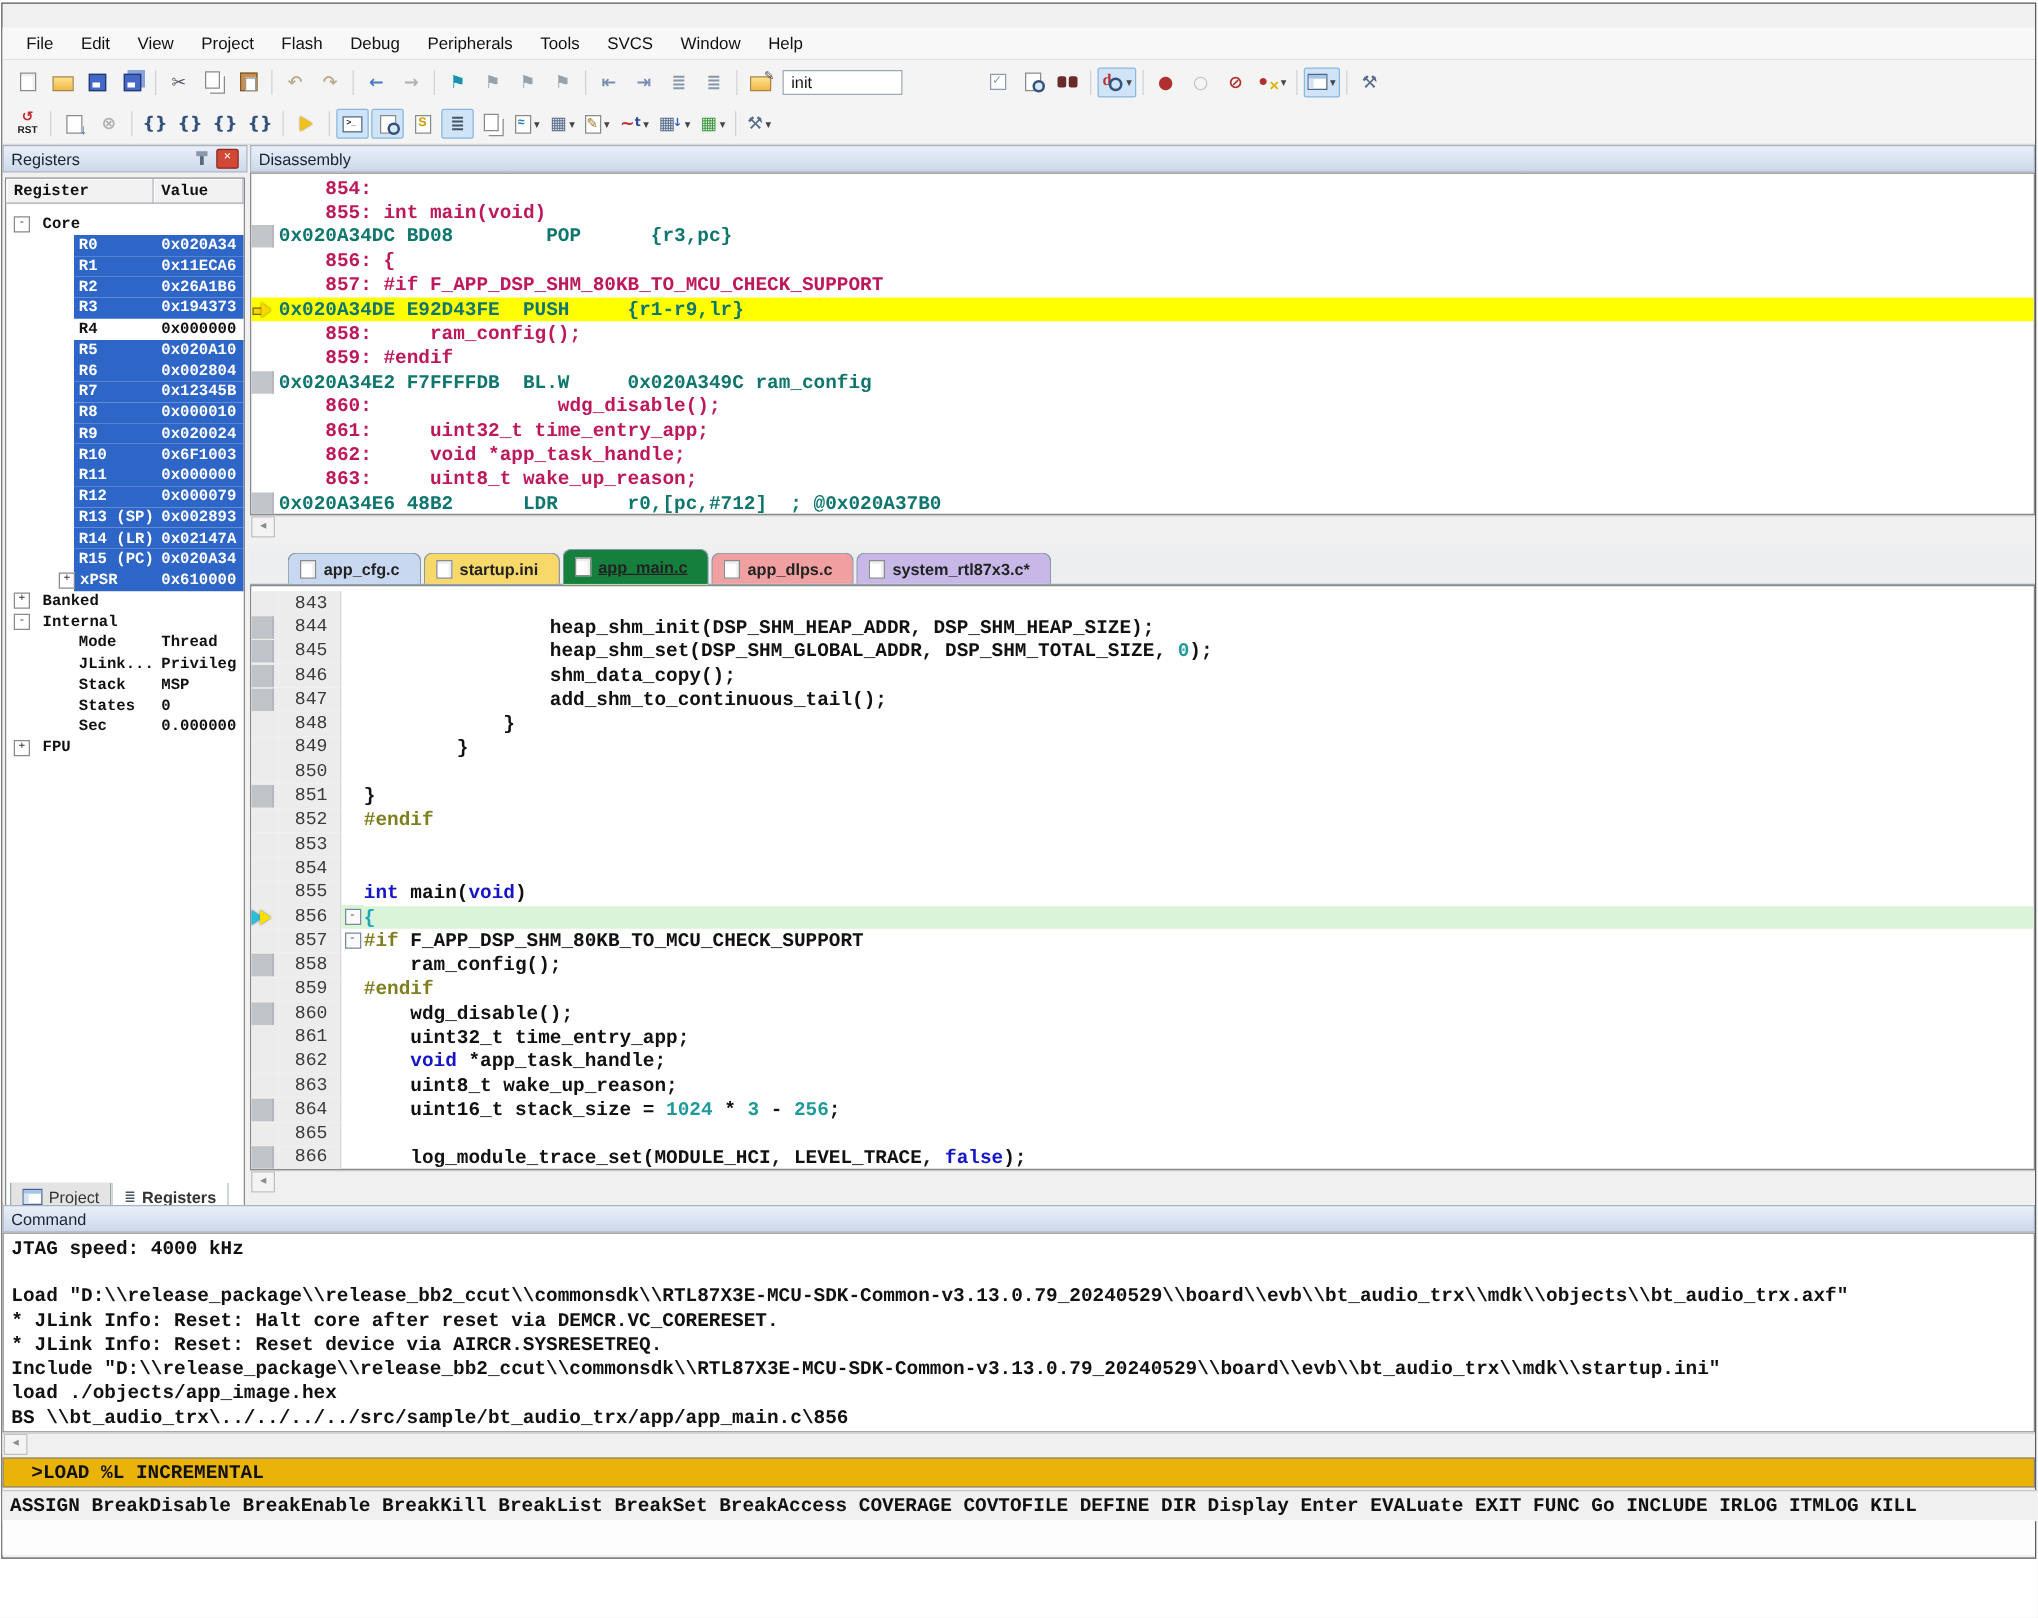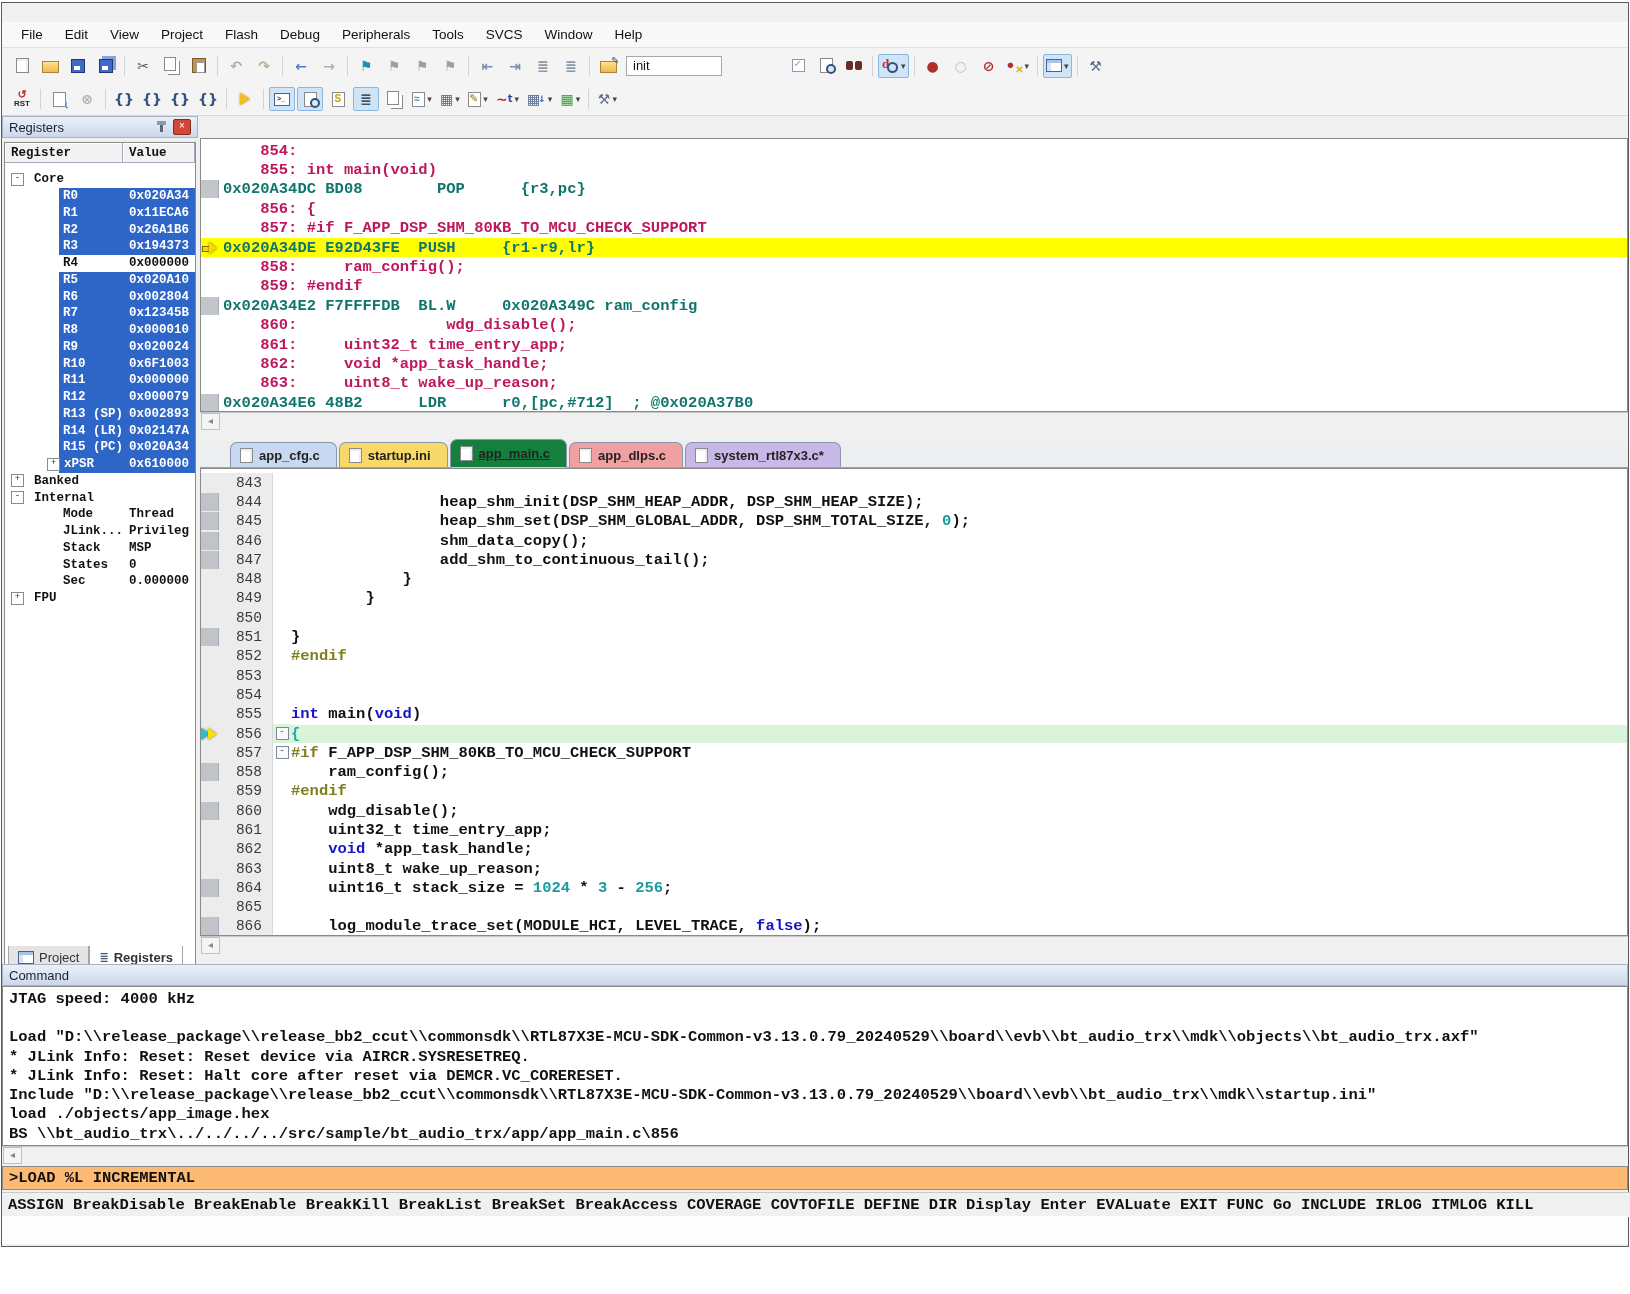--- a/index.html
+++ b/index.html
@@ -144,22 +144,22 @@
   .arr2::before{content:"";position:absolute;left:0;top:1px;width:0;height:0;border-left:9px solid #28c0d8;
                 border-top:6px solid transparent;border-bottom:6px solid transparent;filter:drop-shadow(0 0 1px #446)}
   .arr2::after{content:"";position:absolute;left:7px;top:1px;width:0;height:0;border-left:9px solid #f8e000;
                border-top:6px solid transparent;border-bottom:6px solid transparent;filter:drop-shadow(0 0 1px #776)}
   
   #command-panel{left:2px;top:964px;width:1626px;height:252px;background:#f0f0f0}
   #cmd-out{position:absolute;left:0;top:22px;width:1626px;height:160px;background:#fff;border:1px solid #8a8a8a;
            box-sizing:border-box;overflow:hidden;padding:2px 0 0 6px}
   .cline{height:19.3px;display:flex;align-items:center;white-space:pre;
          font-family:"Liberation Mono",monospace;font-size:15.5px;font-weight:bold}
-  #cmd-input{position:absolute;left:0;top:202px;width:1626px;height:24px;background:#fdba74;border:1px solid #8a8a8a;
-             box-sizing:border-box;display:flex;align-items:center;padding-left:6px;white-space:pre;
+  #cmd-input{position:absolute;left:0;top:202px;width:1626px;height:24px;background:#eab308;border:1px solid #8a8a8a;
+             box-sizing:border-box;display:flex;align-items:center;padding-left:22px;white-space:pre;
              font-family:"Liberation Mono",monospace;font-size:15.5px;font-weight:bold}
   #cmd-hint{position:absolute;left:0;top:228px;width:1626px;height:24px;background:#f0f0f0;border-top:1px solid #c8c8c8;
             display:flex;align-items:center;padding-left:6px;white-space:pre;overflow:hidden;
             font-family:"Liberation Mono",monospace;font-size:15.5px;font-weight:bold}
   #bottom-filler{position:absolute;left:2px;top:1216px;width:1626px;height:28px;background:#fdfdfd}
 </style>
 </head>
 <body>
 
 <div id="win"></div>
@@ -410,20 +410,23 @@
         <span>Project</span>
       </div>
       <div class="ptab active">
         <span class="gi" style="color:#445566;font-size:11px">≣</span>
         <span>Registers</span>
       </div>
     </div>
 </div>
 
 <div id="disasm-panel" class="abs">
+  <div class="phdr">
+    <span>Disassembly</span>
+  </div>
   <div id="disasm-body">
       <div class="dline"><span class="dgut"></span><span class="dtext src">    854:</span></div>
       <div class="dline"><span class="dgut"></span><span class="dtext src">    855: int main(void)</span></div>
       <div class="dline"><span class="dgut"><span class="gblock"></span></span><span class="dtext asm">0x020A34DC BD08        POP      {r3,pc}</span></div>
       <div class="dline"><span class="dgut"></span><span class="dtext src">    856: {</span></div>
       <div class="dline"><span class="dgut"></span><span class="dtext src">    857: #if F_APP_DSP_SHM_80KB_TO_MCU_CHECK_SUPPORT</span></div>
       <div class="dline cur"><span class="dgut"><span class="dar"></span></span><span class="dtext asm">0x020A34DE E92D43FE  PUSH     {r1-r9,lr}</span></div>
       <div class="dline"><span class="dgut"></span><span class="dtext src">    858:     ram_config();</span></div>
       <div class="dline"><span class="dgut"></span><span class="dtext src">    859: #endif</span></div>
       <div class="dline"><span class="dgut"><span class="gblock"></span></span><span class="dtext asm">0x020A34E2 F7FFFFDB  BL.W     0x020A349C ram_config</span></div>
@@ -493,22 +496,22 @@
 </div>
 
 <div id="command-panel" class="abs">
   <div class="phdr">
     <span>Command</span>
   </div>
   <div id="cmd-out">
       <div class="cline">JTAG speed: 4000 kHz</div>
       <div class="cline"></div>
       <div class="cline">Load "D:\\release_package\\release_bb2_ccut\\commonsdk\\RTL87X3E-MCU-SDK-Common-v3.13.0.79_20240529\\board\\evb\\bt_audio_trx\\mdk\\objects\\bt_audio_trx.axf"</div>
+      <div class="cline">* JLink Info: Reset: Halt core after reset via DEMCR.VC_CORERESET.</div>
       <div class="cline">* JLink Info: Reset: Reset device via AIRCR.SYSRESETREQ.</div>
-      <div class="cline">* JLink Info: Reset: Halt core after reset via DEMCR.VC_CORERESET.</div>
       <div class="cline">Include "D:\\release_package\\release_bb2_ccut\\commonsdk\\RTL87X3E-MCU-SDK-Common-v3.13.0.79_20240529\\board\\evb\\bt_audio_trx\\mdk\\startup.ini"</div>
       <div class="cline">load ./objects/app_image.hex</div>
       <div class="cline">BS \\bt_audio_trx\../../../../src/sample/bt_audio_trx/app/app_main.c\856</div>
     </div>
   <div class="hscroll" style="top:182px">
     <span class="sbtn">◂</span>
   </div>
   <div id="cmd-input">&gt;LOAD %L INCREMENTAL</div>
   <div id="cmd-hint">ASSIGN BreakDisable BreakEnable BreakKill BreakList BreakSet BreakAccess COVERAGE COVTOFILE DEFINE DIR Display Enter EVALuate EXIT FUNC Go INCLUDE IRLOG ITMLOG KILL</div>
 </div>

